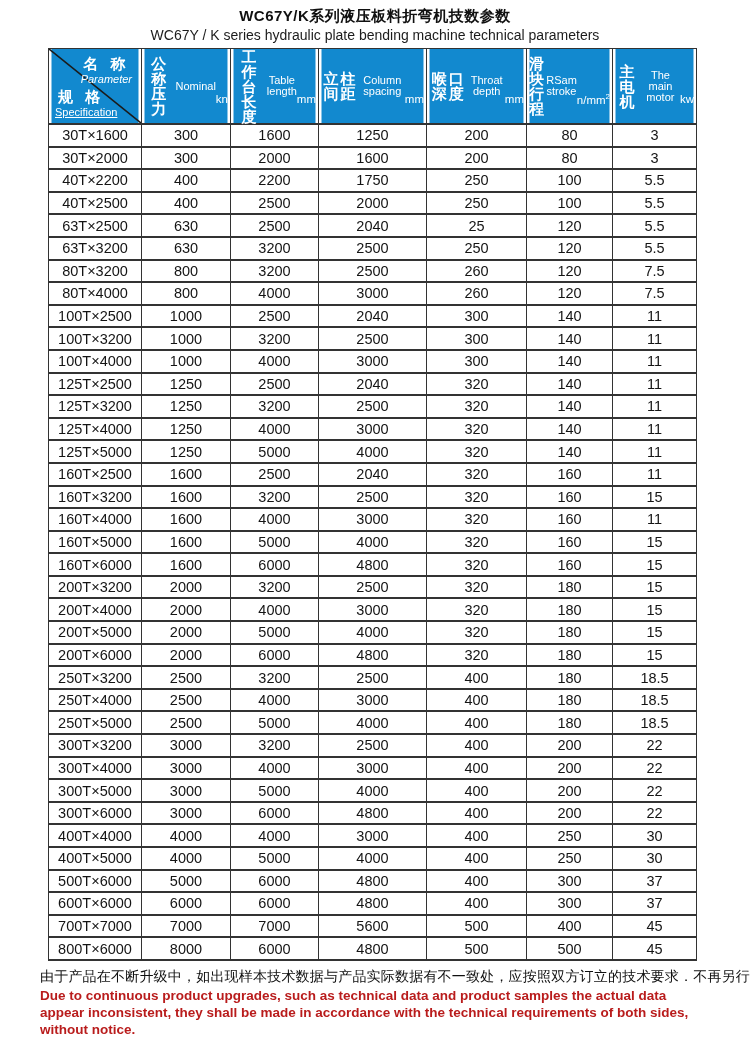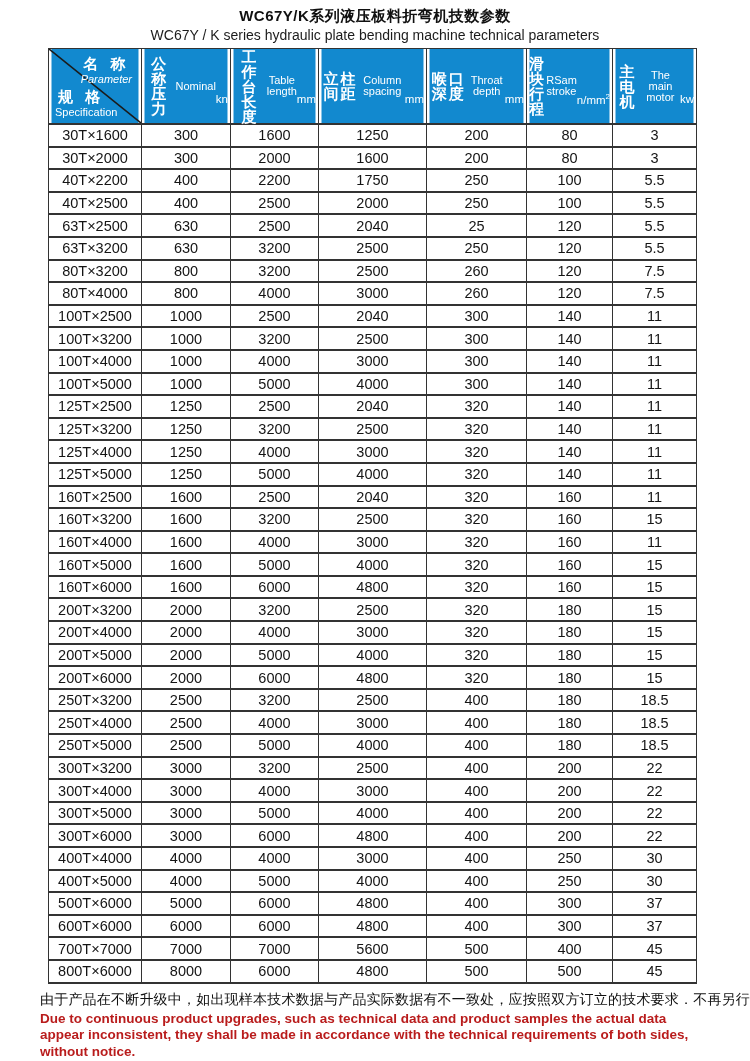--- a/index.html
+++ b/index.html
@@ -54,21 +54,21 @@
   .h-unit sup{font-size:8px;}
 
   th.corner{position:relative;padding:0;}
   .corner-wrap{position:relative;width:100%;height:74px;}
   .corner-wrap svg{position:absolute;top:0;left:0;width:100%;height:100%;display:block;}
   .corner-top{position:absolute;top:7px;right:9px;text-align:center;}
   .corner-top .h-cn{letter-spacing:4px;}
   .corner-top .h-en{margin-top:3px;letter-spacing:0;font-style:italic;}
   .corner-bottom{position:absolute;bottom:5px;left:6px;text-align:left;}
   .corner-bottom .h-cn{letter-spacing:4px;margin-left:3px;}
-  .corner-bottom .h-en{margin-top:3px;}
+  .corner-bottom .h-en{margin-top:3px;text-decoration:underline;}
 
   .footer{
     margin:7px 36px 0 40px;
   }
   .footer-cn{
     margin:0;font-size:14px;color:#101010;
     white-space:nowrap;letter-spacing:.2px;
   }
   .footer-en{
     margin:2px 0 13px 0;font-size:13.5px;color:#b91c1c;line-height:1.25;font-weight:bold;
@@ -247,29 +247,20 @@
         <tr>
           <td>100T×4000</td>
           <td>1000</td>
           <td>4000</td>
           <td>3000</td>
           <td>300</td>
           <td>140</td>
           <td>11</td>
         </tr>
         <tr>
-          <td>100T×5000</td>
-          <td>1000</td>
-          <td>5000</td>
-          <td>4000</td>
-          <td>300</td>
-          <td>140</td>
-          <td>11</td>
-        </tr>
-        <tr>
           <td>125T×2500</td>
           <td>1250</td>
           <td>2500</td>
           <td>2040</td>
           <td>320</td>
           <td>140</td>
           <td>11</td>
         </tr>
         <tr>
           <td>125T×3200</td>

